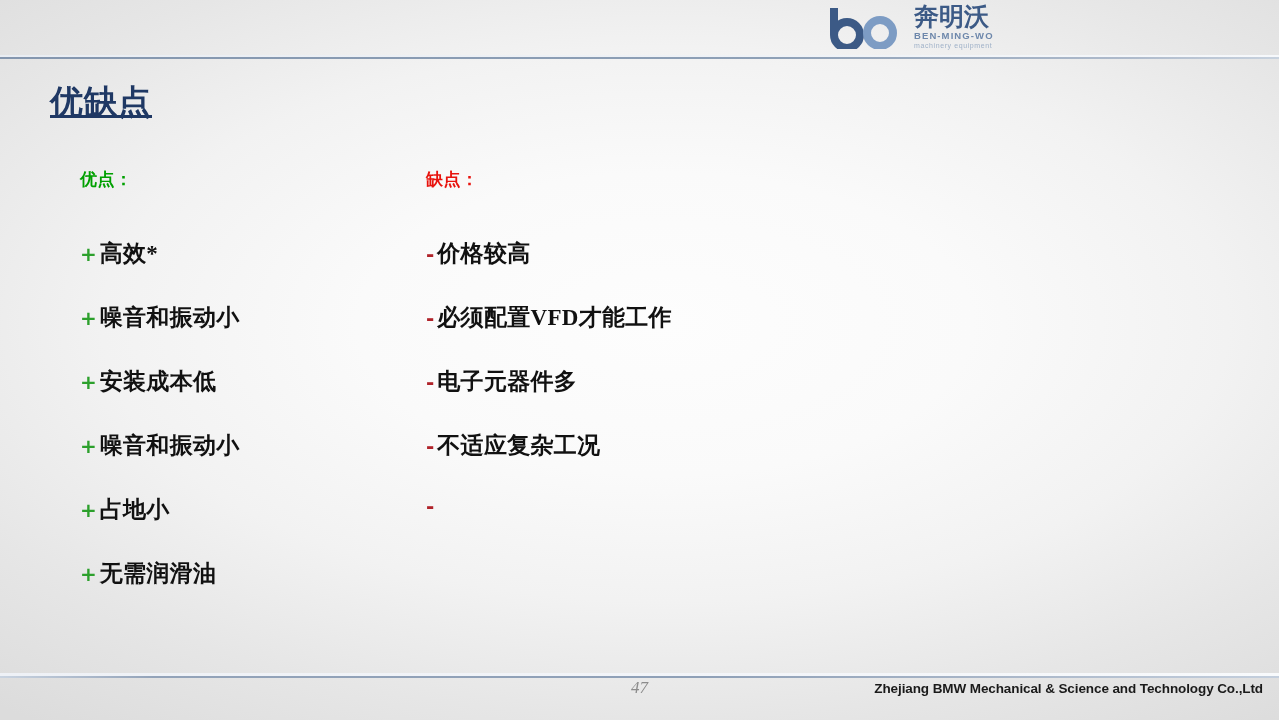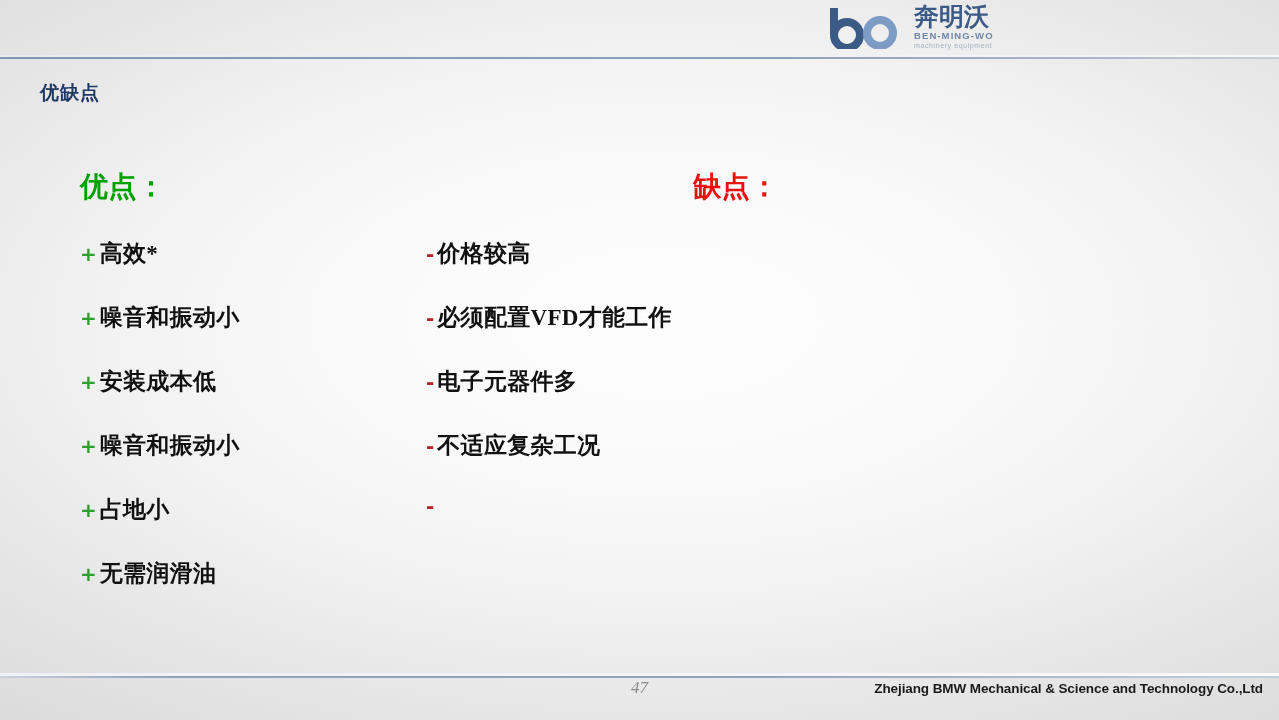--- a/index.html
+++ b/index.html
@@ -91,49 +91,50 @@
     font-size: 7px;
     color: #9fb1c8;
     letter-spacing: 0.6px;
     line-height: 9px;
     white-space: nowrap;
   }
 
   
   .slide-title {
     position: absolute;
-    left: 40px;
+    left: 50px;
     top: 80px;
-    font-size: 19px;
+    font-size: 33px;
     font-weight: bold;
     color: #1f3864;
     letter-spacing: 1px;
     white-space: nowrap;
     font-family: "DejaVu Sans", "Liberation Sans", sans-serif;
+    text-decoration: underline;
   }
 
   
   .col {
     position: absolute;
     top: 168px;
   }
   .col-pros { left: 80px; width: 330px; }
   .col-cons { left: 426px; width: 620px; }
 
   .col-heading {
-    font-size: 28px;
+    font-size: 17px;
     font-weight: bold;
     white-space: nowrap;
     letter-spacing: 0.5px;
     font-family: "DejaVu Sans", "Liberation Sans", sans-serif;
     margin: 0 0 40px 0;
     height: 30px;
   }
   .col-heading.pros { color: #00a000; }
-  .col-heading.cons { color: #e8130d; text-align: center; }
+  .col-heading.cons { color: #e8130d; }
 
   .bullet-list {
     list-style: none;
     margin: 0;
     padding: 0;
   }
   .bullet-item {
     display: flex;
     align-items: baseline;
     height: 64px;

